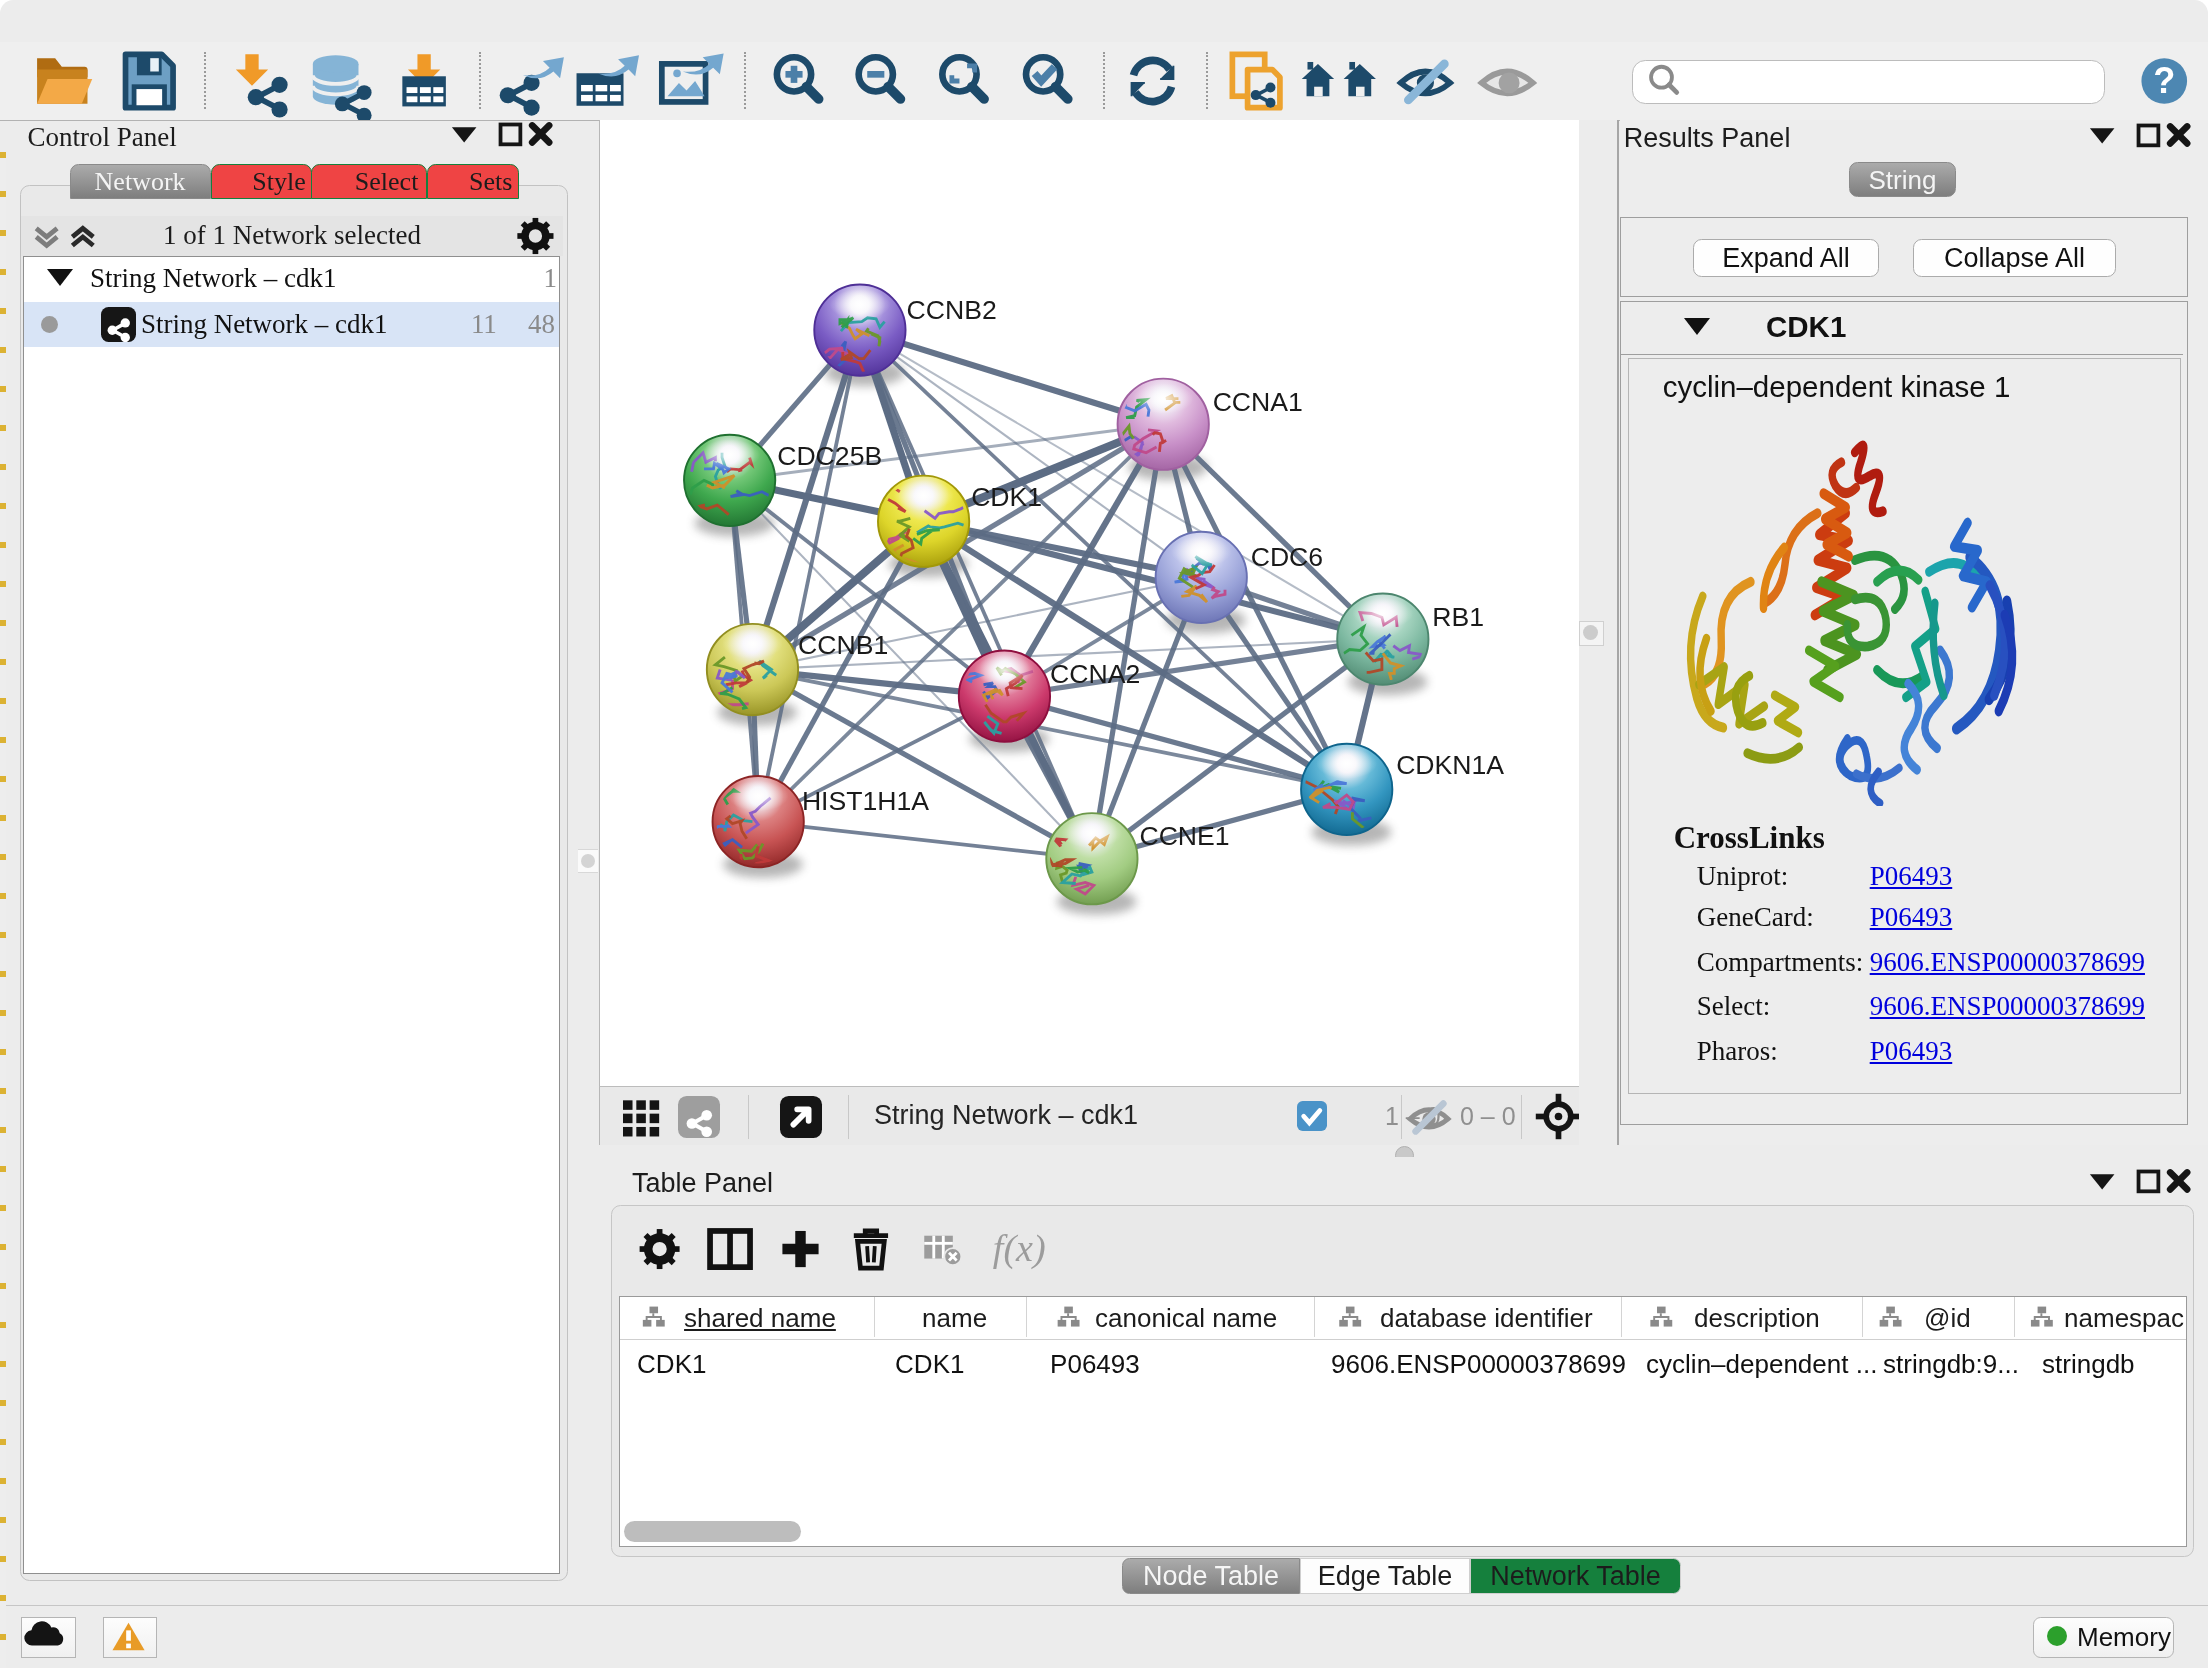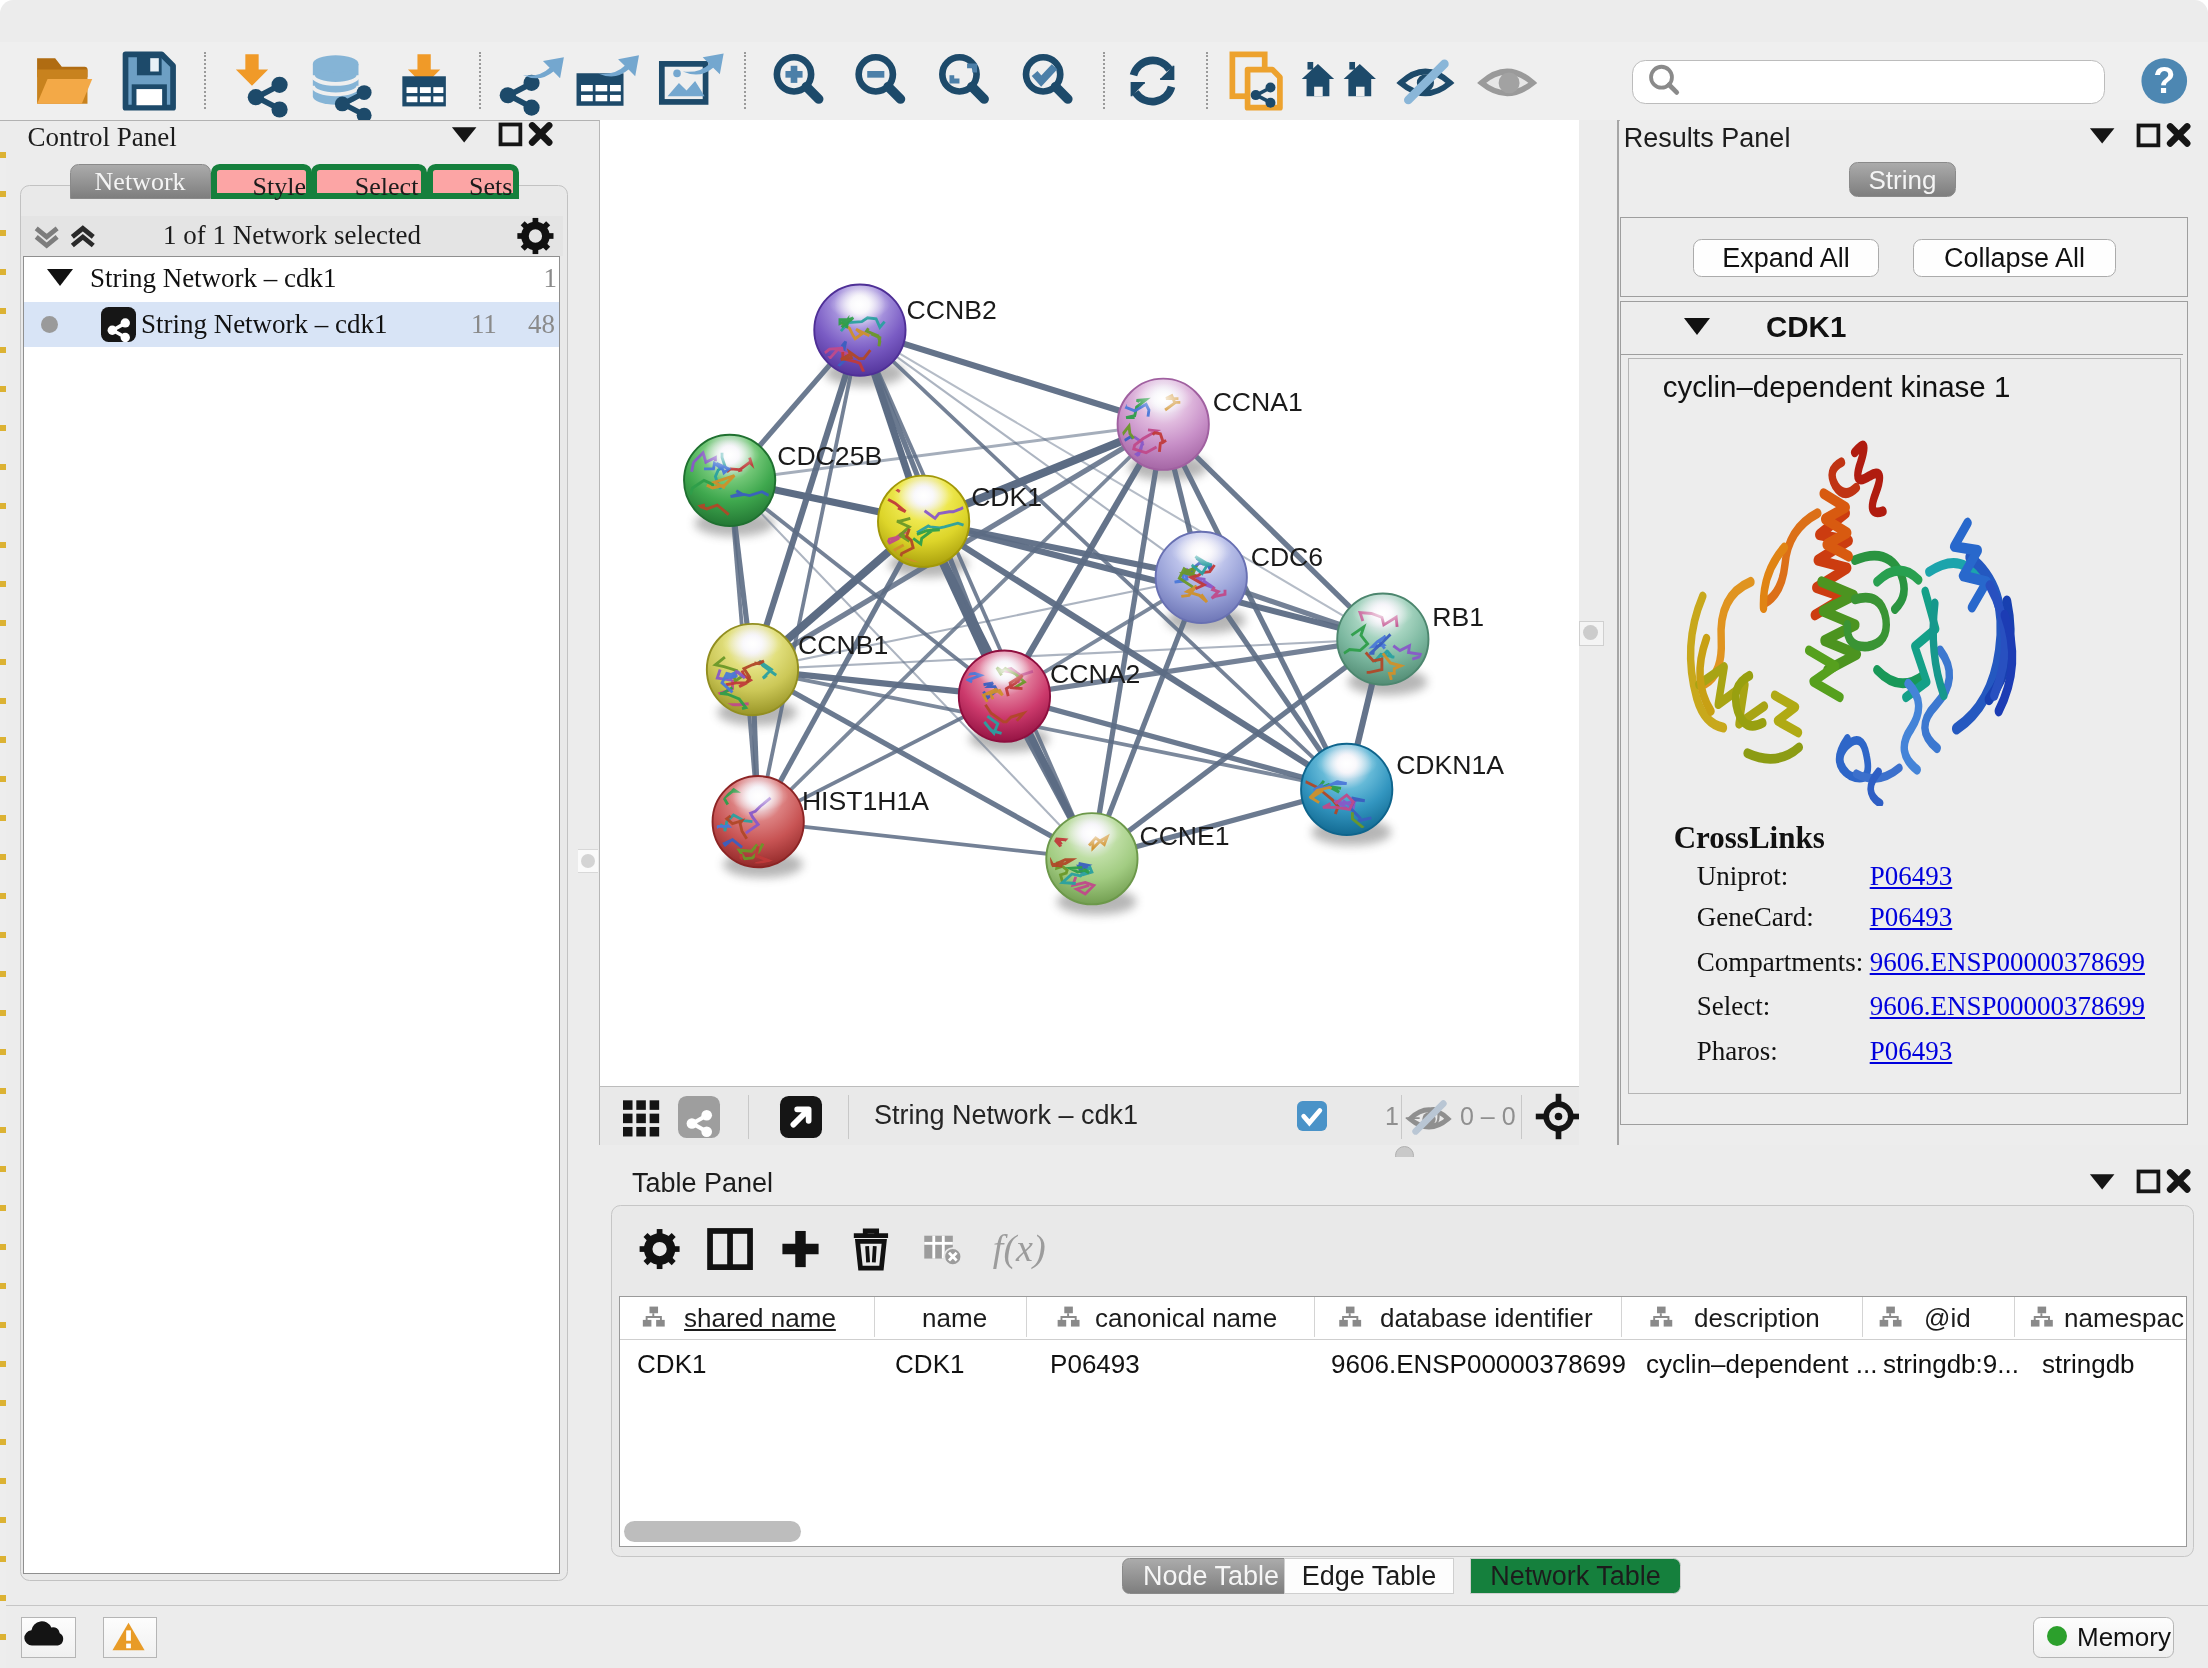--- a/index.html
+++ b/index.html
@@ -9,21 +9,21 @@
 .tl{position:absolute;top:11.4px;width:20px;height:20px;border-radius:50%;background:#8e8e93;border:1px solid #77777c;}
 #wtitle{position:absolute;top:5.7px;left:0;width:2208px;text-align:center;font-size:28.5px;color:#3c3c3c;}
 #toolbar{left:0;top:42px;width:2208px;height:78px;background:#efefef;border-bottom:1.9px solid #b2b2b2;}
 .tsep{position:absolute;top:9.5px;height:57px;width:0;border-left:2.9px dotted #9a9a9a;}
 #searchbox{position:absolute;left:1632px;top:18px;width:473px;height:44px;background:#fff;border:1.9px solid #bcbcbc;border-radius:13.3px;box-sizing:border-box;}
 
 #cpanel{left:7.6px;top:122px;width:590px;height:1480px;background:#ececec;font-family:Liberation Serif, serif;}
 .ptitle{position:absolute;font-size:27px;color:#1c1c1c;}
 .tab{position:absolute;box-sizing:border-box;height:35px;z-index:5;border-radius:8.6px 8.6px 0 0;font-size:26px;text-align:center;line-height:34px;}
 .tabsel{background:linear-gradient(#ababab,#7e7e7e);color:#f4f4f4;border:1px solid #8a8a8a;}
-.tabun{background:#fca5a5;color:#1c1c1c;border:6px solid #15803d;padding-left:36px;}
+.tabun{background:#ef4444;color:#1c1c1c;border:1px solid #15803d;padding-left:36px;}
 #cpbox{position:absolute;left:12.4px;top:63px;width:546px;height:1394px;background:#e9e9e9;border:1.9px solid #c2c2c2;border-radius:9.5px;}
 #cpbar{position:absolute;left:0px;top:30px;width:542px;height:40px;background:#e4e4e4;}
 #cplist{position:absolute;left:1.9px;top:70px;width:535px;height:1316px;background:#fff;border:1.9px solid #8f8f8f;}
 #cprow2{position:absolute;left:0;top:45px;width:535px;height:45px;background:#d8e4f6;}
 
 #canvas{left:599px;top:120px;width:980px;height:966px;background:#fff;border-left:1.9px solid #b7b7b7;box-sizing:border-box;}
 #canvasbar{left:599px;top:1086px;width:980px;height:59px;background:#e9e9e9;border-top:1.9px solid #bcbcbc;border-left:1.9px solid #b7b7b7;box-sizing:border-box;}
 .cbsep{position:absolute;top:7.6px;height:44px;width:0;border-left:1.9px solid #c8c8c8;}
 #hsplit{left:599px;top:1145px;width:1609px;height:11.4px;background:#ececec;}
 #vsplit{left:1579px;top:120px;width:40px;height:1025px;background:#ececec;border-right:2.9px solid #a6a6a6;box-sizing:border-box;}
@@ -826,21 +826,21 @@
       <div class="tdata" style="left:275px;">CDK1</div>
       <div class="tdata" style="left:430px;">P06493</div>
       <div class="tdata" style="left:711px;">9606.ENSP00000378699</div>
       <div class="tdata" style="left:1026px;">cyclin–dependent ...</div>
       <div class="tdata" style="left:1263px;">stringdb:9...</div>
       <div class="tdata" style="left:1422px;">stringdb</div>
       <div id="tscroll"></div>
     </div>
   </div>
   <div class="btab" style="left:523px;width:178px;background:linear-gradient(#ababab,#7e7e7e);color:#f6f6f6;border:1px solid #8a8a8a;border-radius:7.6px 0 0 7.6px;">Node Table</div>
-  <div class="btab" style="left:685px;width:170px;background:#fdfdfd;color:#1c1c1c;border:1px solid #cfcfcf;">Edge Table</div>
+  <div class="btab" style="left:701px;width:170px;background:#fdfdfd;color:#1c1c1c;border:1px solid #cfcfcf;">Edge Table</div>
   <div class="btab" style="left:871px;width:211px;background:#15803d;color:#1c1c1c;border:1px solid #cfcfcf;border-radius:0 7.6px 7.6px 0;">Network Table</div>
 </div>
 
 <div id="statusbar" class="abs">
   <div class="sbtn" style="left:21px;width:55px;">
     <svg width="51" height="37" viewBox="0 0 54 39">
           <g transform="translate(27,21)">
       <path d="M-16,8 a8,8 0 0 1 -1,-16 a11,11 0 0 1 21,-3 a7,7 0 0 1 9,6 a7,7 0 0 1 -2,13 z" fill="#141414"></path>
     </g>
         </svg>

